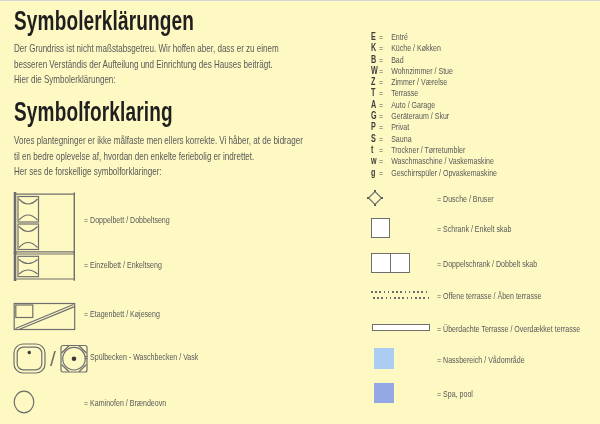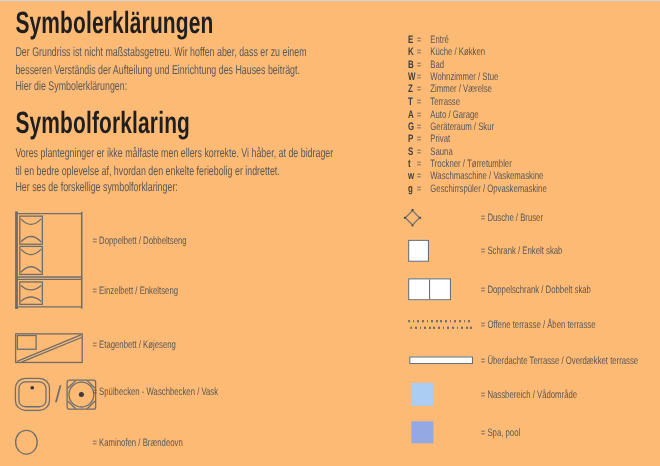--- a/index.html
+++ b/index.html
@@ -1,18 +1,18 @@
 <!DOCTYPE html>
 <html><head>
 <meta charset="utf-8">
 <style>
   html,body { margin:0; padding:0; background:#e8e8e8; }
   .page {
     position:relative; width:600px; height:424px; margin:0 auto;
-    background:#fdba74; overflow:hidden;
+    background:#fef9c3; overflow:hidden;
     font-family:"Liberation Sans", sans-serif;
   }
   .abs { position:absolute; }
   .top-rule { left:0; top:0; width:600px; height:1px; background:#d5d5d5; }
 
   .t-title {
     font-size:28px; font-weight:700; color:#1f1f1f; line-height:28px;
     transform:scaleX(0.68); transform-origin:0 0; white-space:nowrap;
     letter-spacing:0.2px;
   }

